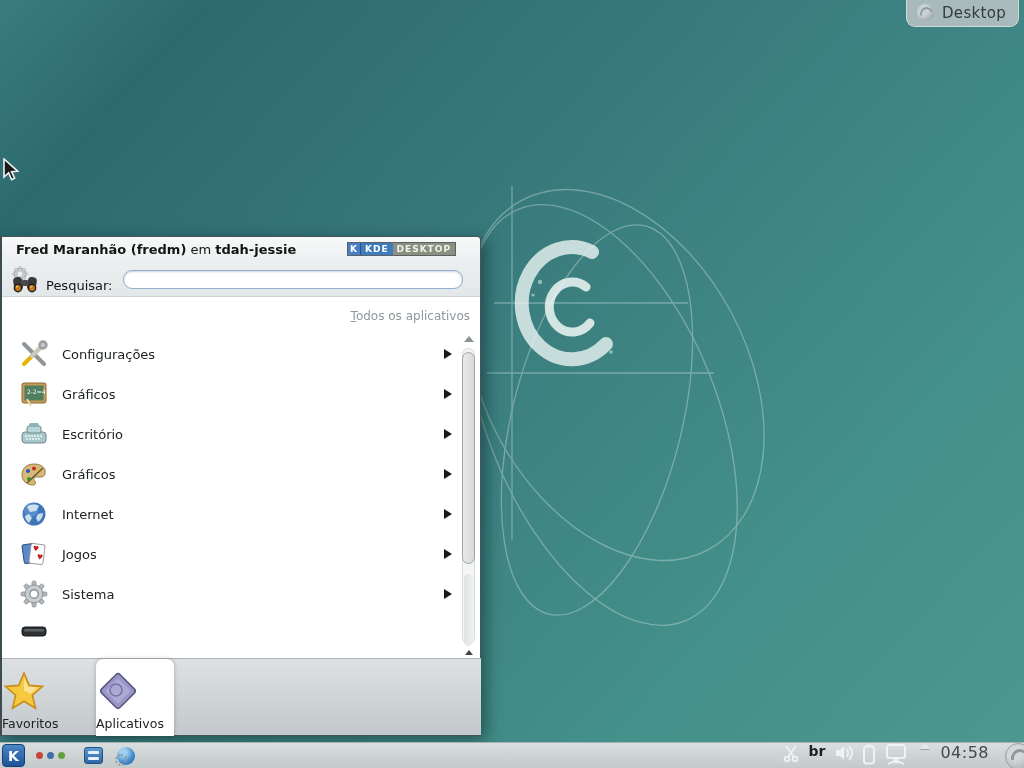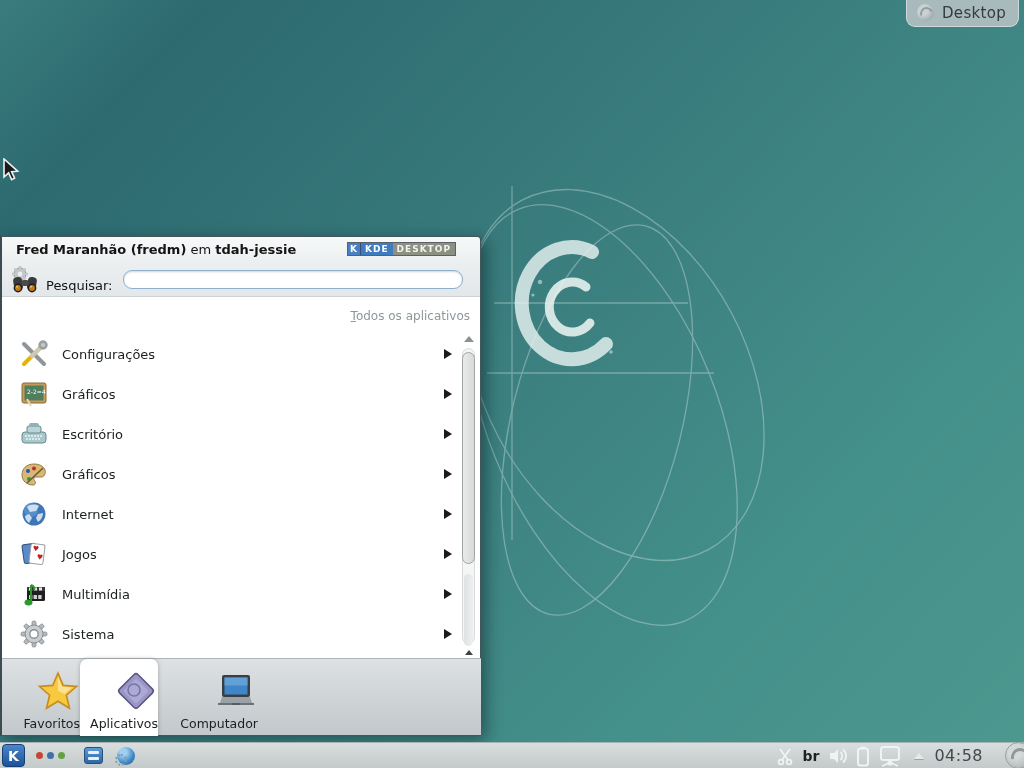--- a/index.html
+++ b/index.html
@@ -66,25 +66,25 @@
     background:linear-gradient(90deg,#e9eaea,#d8d9d9); border:1px solid #9fa5a7; border-radius:7px; }
   .sb-groove { position:absolute; left:3px; top:238px; width:9px; height:72px;
     background:linear-gradient(90deg,#dfe2e2,#eef0f0); border-radius:5px; }
   .sb-caret-up2 { position:absolute; left:4px; top:314px; width:0; height:0;
     border-bottom:5px solid #3c4245; border-left:4px solid transparent; border-right:4px solid transparent; }
   .sb-caret-dn { position:absolute; left:4px; top:322px; width:0; height:0;
     border-top:5px solid #3c4245; border-left:4px solid transparent; border-right:4px solid transparent; }
 
   .ko-tabs { position:absolute; left:0; bottom:0; width:479px; height:77px; display:flex;
     background:linear-gradient(#dde1e3,#c2c8cb); border-top:1px solid #aeb5b8; }
-  .tab { position:relative; height:77px; display:flex; flex-direction:column; align-items:flex-end;
+  .tab { position:relative; height:77px; display:flex; flex-direction:column; align-items:flex-start;
     justify-content:flex-end; padding-bottom:5px; cursor:default; }
   .tab-favoritos { width:78px; }  .tab-aplicativos { width:78px; }
   .tab-computador { width:100px; } .tab-usados { width:138px; } .tab-sair { width:85px; }
-  .tab.active { background:#fff; border-radius:7px 7px 0 0; box-shadow:0 0 4px rgba(0,0,0,.25); }
+  .tab.active { background:#fff; border-radius:7px 7px 0 0; box-shadow:0 0 4px rgba(0,0,0,.25);margin-left:16px; }
   .tab-icon { width:44px; height:44px; margin-bottom:3px; }
   .tab-label { font-size:12.5px; color:#1b1f21; white-space:nowrap; }
 
   
   .panel { position:absolute; left:0; bottom:0; width:1024px; height:26px;
     background:linear-gradient(#d9dede,#c3caca); border-top:1px solid #a9b2b2;
     display:flex; align-items:center; }
   .panel-left { display:flex; align-items:center; gap:0; }
   .kde-launcher { width:23px; height:23px; margin-left:2px; border-radius:4px;
     background:linear-gradient(#4a86c8,#1d5398); border:1px solid #164075;
@@ -96,26 +96,26 @@
   .drawer-icon { width:19px; height:17px; margin-left:19px; border-radius:3px;
     background:linear-gradient(#5d9bd4,#2f66a5); border:1px solid #24507f; position:relative; }
   .drawer-icon:before, .drawer-icon:after { content:""; position:absolute; left:3px; right:3px; height:3px;
     background:#e8f0f8; border-radius:1px; }
   .drawer-icon:before { top:3px; } .drawer-icon:after { bottom:3px; }
   .globe-icon { width:18px; height:18px; margin-left:14px; border-radius:50%;
     background:radial-gradient(circle at 35% 30%, #9fd0f0 0 20%, #3f87c8 60%, #225a92); position:relative; }
   .globe-icon:after { content:""; position:absolute; left:-2px; bottom:-1px; width:8px; height:8px;
     border-radius:50%; border:2px dotted #8e9aa2; }
 
-  .panel-right { margin-left:auto; display:flex; align-items:center; height:100%; }
+  .panel-right { margin-left:auto; display:flex; height:100%; }
   .tray-icon { margin-right:7px; }
   .kbd-layout { font-size:14px; font-weight:bold; color:#1c2224; margin-right:8px; }
   .tray-arrow { width:0; height:0; border-bottom:6px solid #e4e9e9; border-left:5px solid transparent;
     border-right:5px solid transparent; margin:0 10px 0 4px; filter:drop-shadow(0 1px 0 #9aa3a3); }
-  .panel-clock { font-size:16px; color:#414a4d; letter-spacing:.5px; margin-right:22px; }
+  .panel-clock { font-size:16px; color:#414a4d; letter-spacing:.5px; margin-right:16px; }
   .panel-cashew { width:27px; height:27px; border-radius:50%; background:radial-gradient(circle at 38% 35%, #d4dada 0 30%, #aeb7b7 80%);
     border:1px solid #97a1a1; position:relative; margin-right:-8px; flex:0 0 auto; }
   .panel-cashew:after { content:""; position:absolute; left:5px; top:5px; width:12px; height:12px;
     border:3px solid #909a9a; border-radius:50%; border-color:#909a9a transparent transparent #909a9a; transform:rotate(30deg); }
 
   .cursor { position:absolute; left:2px; top:158px; pointer-events:none; }
 </style>
 </head>
 <body>
 
@@ -266,41 +266,20 @@
           <rect x="11" y="5" width="14" height="20" rx="2" fill="#ffffff" stroke="#9aa0a4" stroke-width="1" transform="rotate(7 18 15)"></rect>
           <g fill="#c02020" transform="rotate(7 18 15)">
               <text x="13" y="12" font-size="7" font-family="DejaVu Sans">♥</text>
               <text x="18" y="20" font-size="7" font-family="DejaVu Sans">♥</text>
             </g>
         </svg>
         <span class="menu-label">Jogos</span>
         <i class="row-arrow"></i>
       </div>
 
-      <div class="menu-row">
-        <svg class="cat-icon" viewBox="0 0 30 30">
-          <rect x="8" y="8" width="18" height="14" rx="1.5" fill="#1e1e20"></rect>
-          <rect x="8" y="8" width="18" height="4" fill="#3a3a3c"></rect>
-          <g fill="#e8e8e8">
-              <rect x="10" y="8.5" width="3" height="3"></rect>
-              <rect x="15" y="8.5" width="3" height="3"></rect>
-              <rect x="20" y="8.5" width="3" height="3"></rect>
-            </g>
-          <g fill="#cfcfcf">
-              <rect x="10" y="16" width="3.4" height="4" rx="0.5"></rect>
-              <rect x="14.6" y="16" width="3.4" height="4" rx="0.5"></rect>
-              <rect x="19.2" y="16" width="3.4" height="4" rx="0.5"></rect>
-            </g>
-          <path d="M12 6 L12 22" stroke="#2a9a2a" stroke-width="2"></path>
-          <ellipse cx="9.5" cy="23.5" rx="4" ry="3" fill="#2a9a2a"></ellipse>
-          <path d="M12 6 C15 7 16 9 15 11" stroke="#2a9a2a" stroke-width="2" fill="none"></path>
-        </svg>
-        <span class="menu-label">Multimídia</span>
-        <i class="row-arrow"></i>
-      </div>
 
       <div class="menu-row">
         <svg class="cat-icon" viewBox="0 0 30 30">
           <g fill="#b4b9bc" stroke="#888e92" stroke-width="0.8">
             <rect x="13" y="2" width="4" height="26" rx="1.5"></rect>
             <rect x="13" y="2" width="4" height="26" rx="1.5" transform="rotate(45 15 15)"></rect>
             <rect x="13" y="2" width="4" height="26" rx="1.5" transform="rotate(90 15 15)"></rect>
             <rect x="13" y="2" width="4" height="26" rx="1.5" transform="rotate(135 15 15)"></rect>
           </g>
           <circle cx="15" cy="15" r="9" fill="#c8cdd0" stroke="#8a9094" stroke-width="1"></circle>
@@ -341,31 +320,20 @@
 
     <div class="tab tab-aplicativos active">
       <svg class="tab-icon" viewBox="0 0 44 44">
         <rect x="9" y="9" width="26" height="26" rx="3" fill="#9a97c8" stroke="#5a5880" stroke-width="1.6" transform="rotate(45 22 22)"></rect>
         <rect x="13" y="13" width="18" height="18" rx="2" fill="#b3b0d8" opacity="0.7" transform="rotate(45 22 22)"></rect>
         <circle cx="20" cy="21" r="6" fill="none" stroke="#7874a8" stroke-width="1.6"></circle>
       </svg>
       <span class="tab-label">Aplicativos</span>
     </div>
 
-    <div class="tab tab-computador">
-      <svg class="tab-icon" viewBox="0 0 44 44">
-        <rect x="8" y="6" width="28" height="22" rx="2" fill="#3a3e42"></rect>
-        <rect x="10.5" y="8.5" width="23" height="17" fill="#3f86c8"></rect>
-        <rect x="10.5" y="8.5" width="23" height="8" fill="#6aa8dc" opacity="0.8"></rect>
-        <path d="M6 34 L8 28 L36 28 L38 34 Z" fill="#9aa2a8"></path>
-        <path d="M4 34 L40 34 L40 36 L4 36 Z" fill="#6a7278"></path>
-        <rect x="18" y="34" width="8" height="2" fill="#555c62"></rect>
-      </svg>
-      <span class="tab-label">Computador</span>
-    </div>
 
 
   </div>
 </div>
 
 <div class="panel">
   <div class="panel-left">
     <div class="kde-launcher">
       <span>K</span>
     </div>

